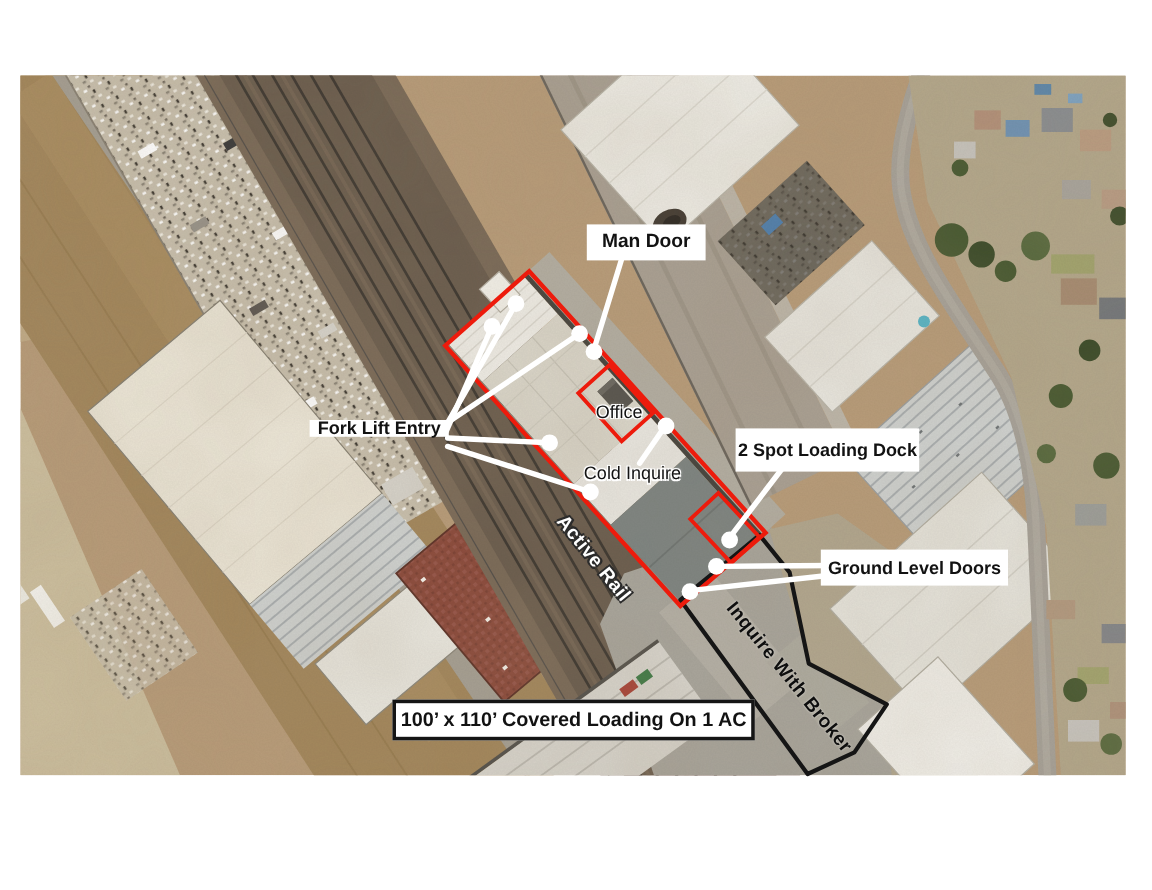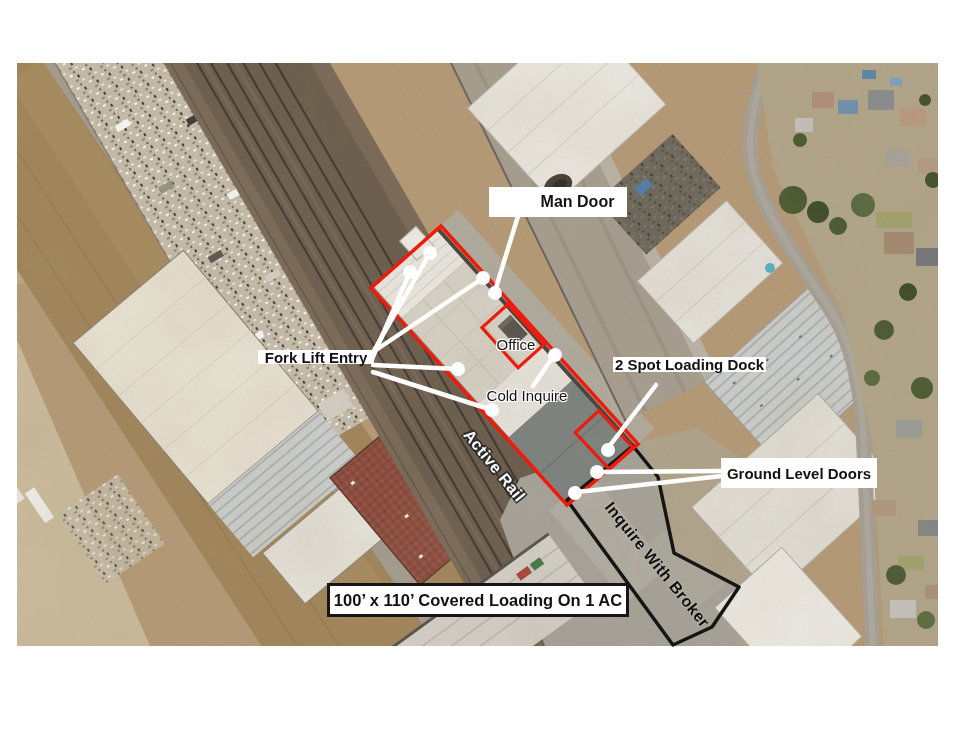--- a/index.html
+++ b/index.html
@@ -4,24 +4,24 @@
 <style>
   html,body{margin:0;padding:0;background:#ffffff;}
   #page{position:relative;width:960px;height:742px;background:#ffffff;overflow:hidden;
         font-family:"Liberation Sans", sans-serif;}
   #photo{position:absolute;left:0;top:0;width:960px;height:742px;}
   #overlay{position:absolute;left:0;top:0;width:960px;height:742px;pointer-events:none;}
   .lbl-box{position:absolute;display:flex;align-items:center;justify-content:center;
            background:#ffffff;color:#121212;font-weight:700;white-space:nowrap;z-index:5;}
   .lbl-plain{position:absolute;font-weight:400;color:#121212;white-space:nowrap;z-index:5;
            text-shadow:-1px -1px 0 #fff,1px -1px 0 #fff,-1px 1px 0 #fff,1px 1px 0 #fff,0 0 3px #fff;}
-  #man-door{left:489px;top:187px;width:99px;height:30px;font-size:16px;padding-left:39px;}
+  #man-door{left:489px;top:187px;width:99px;height:30px;font-size:16px;}
   #fork-lift{left:258px;top:350px;width:116px;height:14px;font-size:15px;}
-  #two-spot{left:613px;top:357px;width:153px;height:15px;font-size:15px;}
-  #ground-doors{left:721px;top:458px;width:156px;height:30px;font-size:15px;}
+  #two-spot{left:613px;top:357px;width:153px;height:36px;font-size:15px;}
+  #ground-doors{left:684px;top:458px;width:156px;height:30px;font-size:15px;}
   #covered-loading{left:327px;top:583px;width:302px;height:34px;font-size:16.5px;
            border:3px solid #151515;box-sizing:border-box;}
   #office-lbl{left:516px;top:344px;transform:translate(-50%,-50%);font-size:15px;}
   #cold-lbl{left:527px;top:395px;transform:translate(-50%,-50%);font-size:15px;}
   #rail-lbl{position:absolute;left:494px;top:466px;transform:translate(-50%,-50%) rotate(51deg);
            font-weight:700;font-size:16px;color:#ffffff;white-space:nowrap;z-index:5;letter-spacing:.5px;
            text-shadow:-1.5px -1.5px 0 #2b2b2b,1.5px -1.5px 0 #2b2b2b,-1.5px 1.5px 0 #2b2b2b,1.5px 1.5px 0 #2b2b2b,0 0 2px #2b2b2b;}
   #inquire-lbl{position:absolute;left:657px;top:565px;transform:translate(-50%,-50%) rotate(51deg);
            font-weight:700;font-size:16px;color:#0e0e0e;white-space:nowrap;z-index:5;letter-spacing:.4px;
            text-shadow:0 0 2px rgba(255,255,255,.6);}

